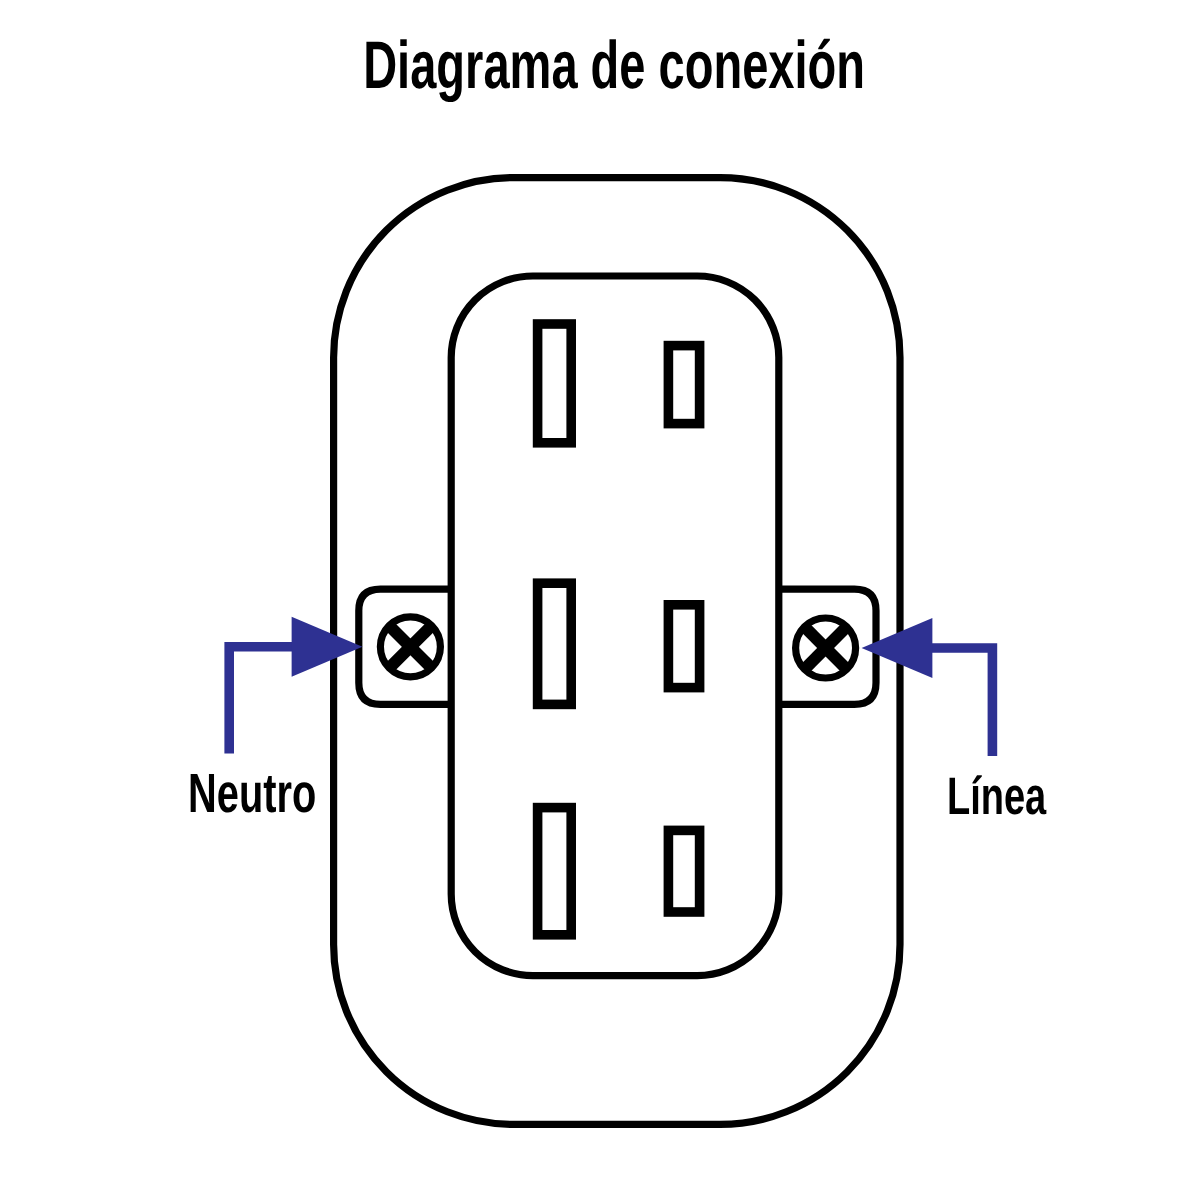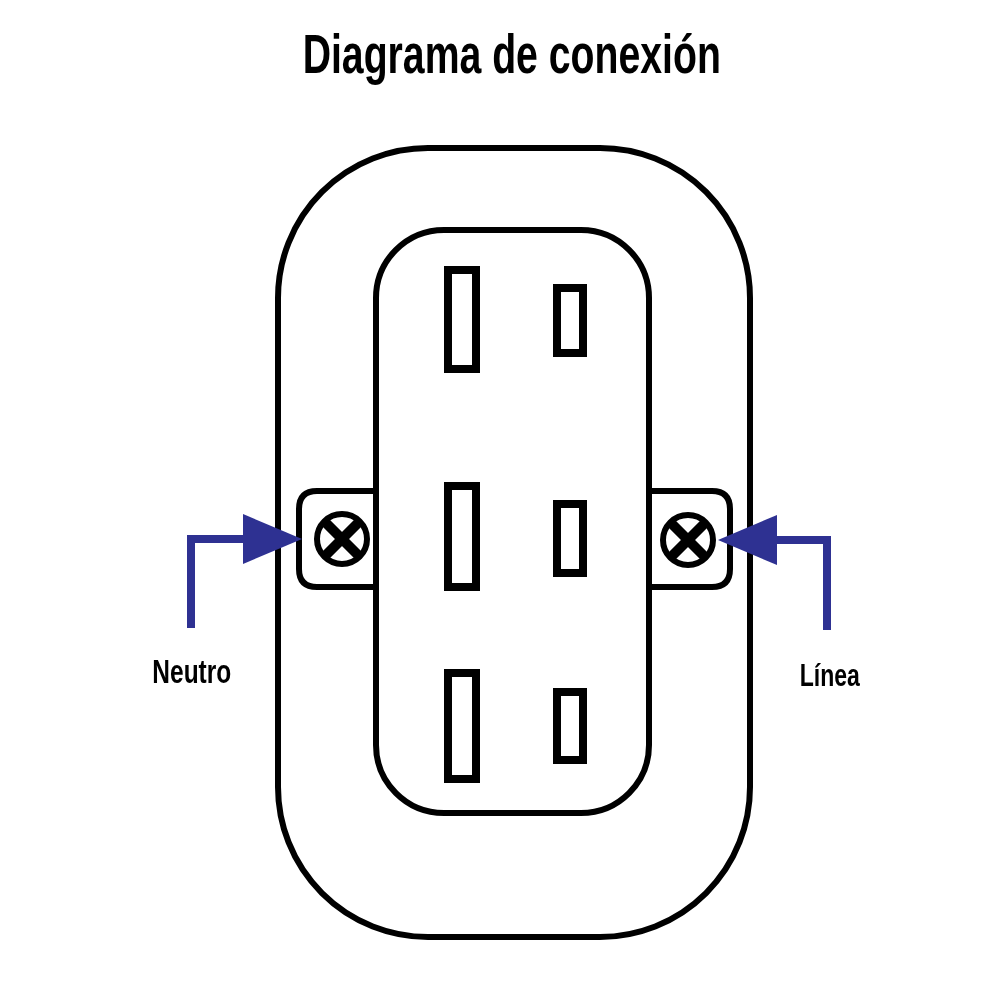--- a/index.html
+++ b/index.html
@@ -65,31 +65,30 @@
     transform-origin: 50% 50%;
   }
   #title {
     left: 12px;
     top: 26px;
     width: 1000px;
     font-size: 56px;
   }
   #title .squeeze { transform: scaleX(0.70); }
   #label-neutral {
-    left: 42px;
+    left: 60px;
     top: 638px;
     width: 300px;
-    font-size: 34px;
-    margin-top: 16px;
+    font-size: 46px;
   }
   #label-line {
     left: 680px;
-    top: 659px;
+    top: 642px;
     width: 300px;
-    font-size: 32px;
+    font-size: 44px;
   }
 </style>
 </head>
 <body>
 
 <div id="canvas">
 
   <div id="title" class="label">
     <span class="squeeze">Diagrama de conexión</span>
   </div>

